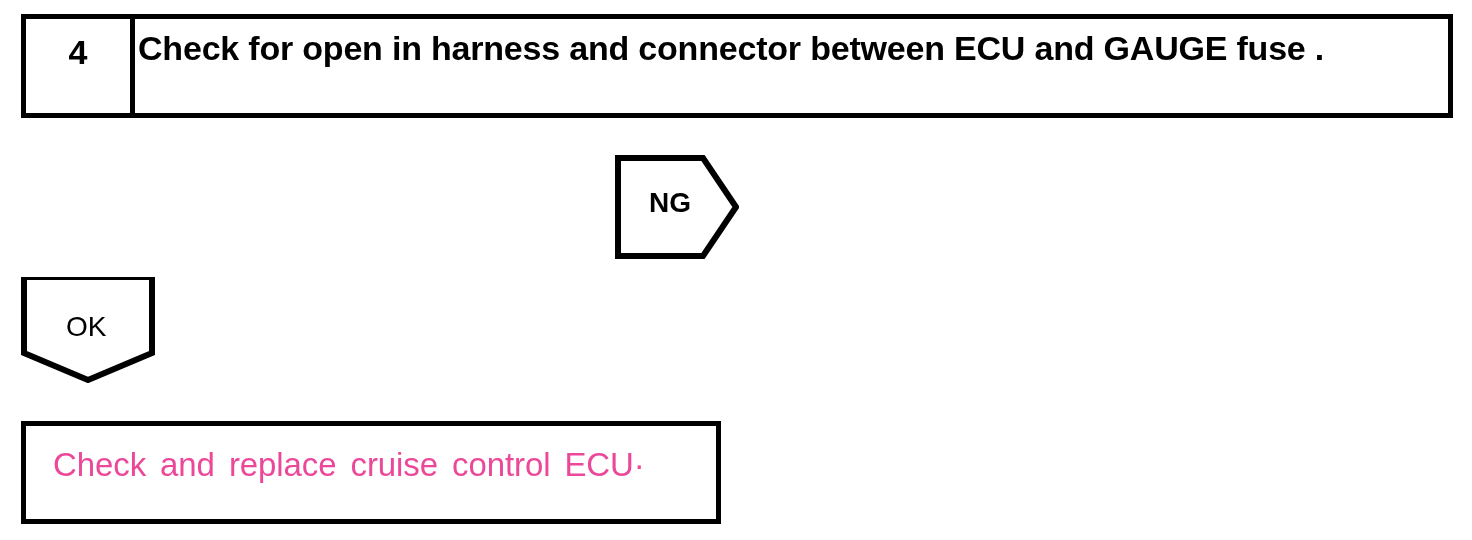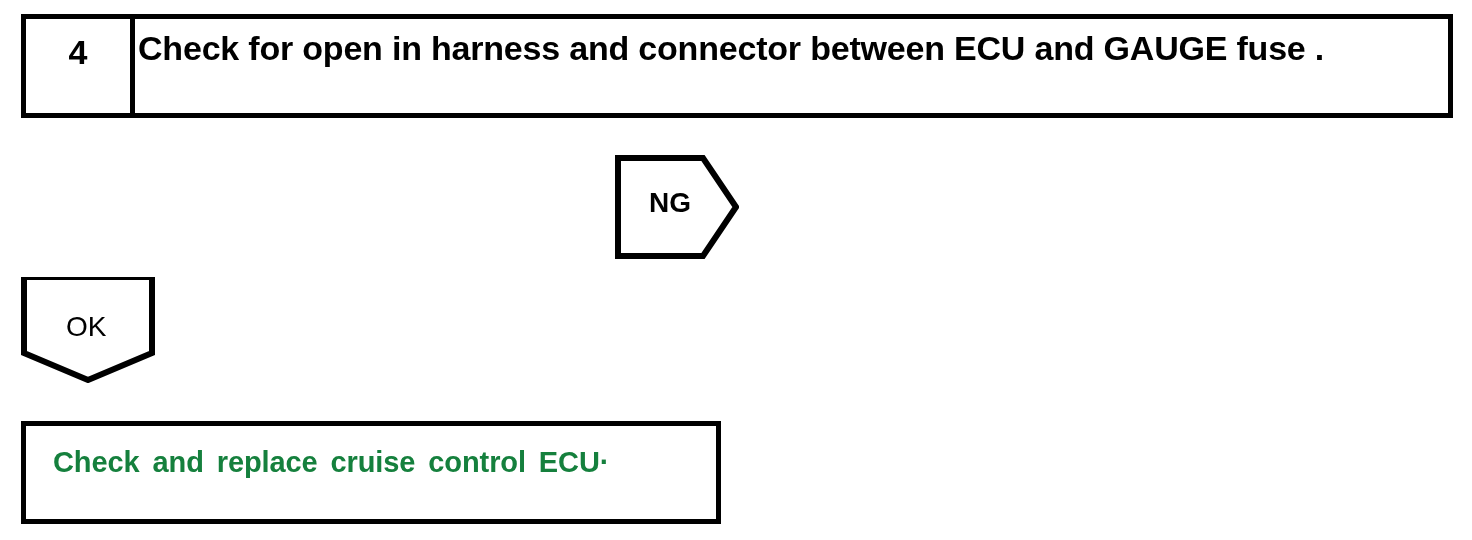--- a/index.html
+++ b/index.html
@@ -147,23 +147,23 @@
     width: 700px;   
     height: 103px;  
     box-sizing: border-box;
     border: 5px solid #000;
     background: #fff;
   }
   .result-text {
     position: absolute;
     left: 27px;
     top: 22px;
-    font-size: 29px;
-    font-weight: bold;
-    color: #15803d;
+    font-size: 33px;
+    font-weight: normal;
+    color: #ec4899;
     line-height: 1;
     white-space: nowrap;
     word-spacing: 5px;
     letter-spacing: -0.1px;
   }
 </style>
 </head>
 <body>
 
 <div class="canvas">

